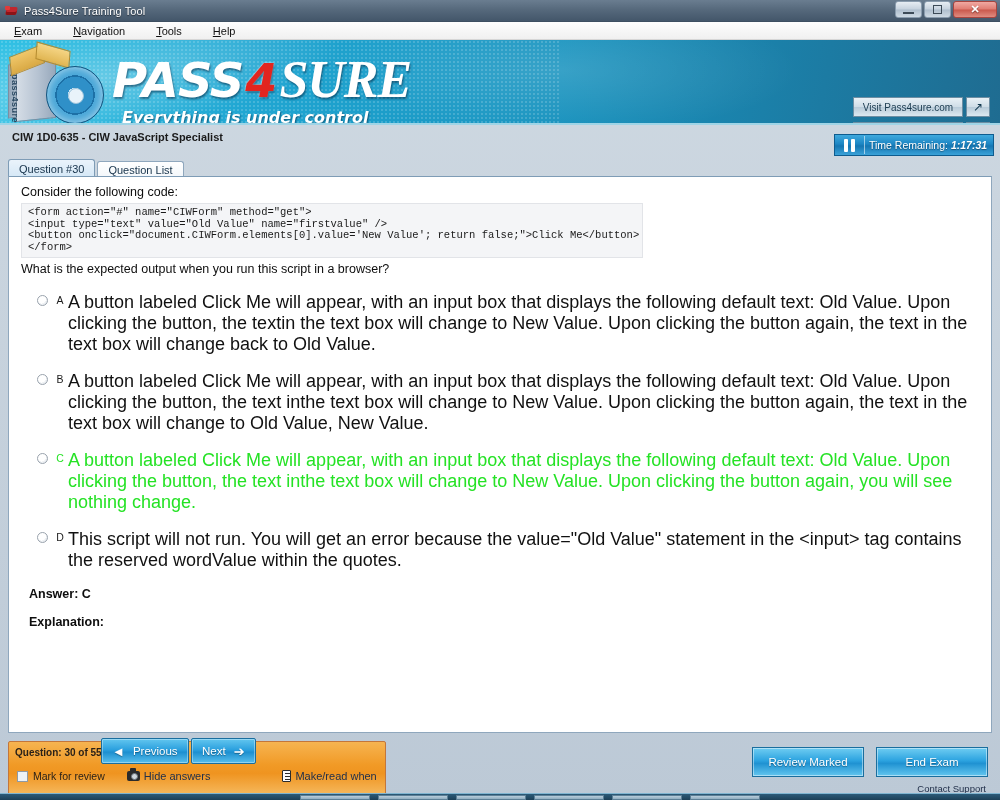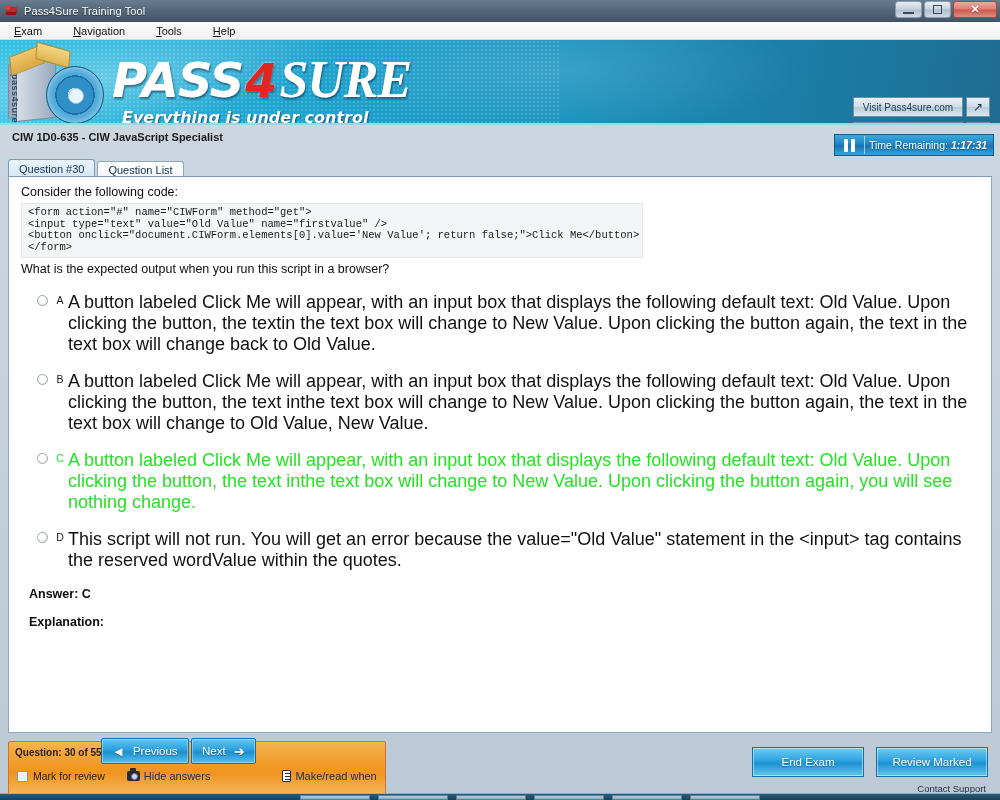--- a/index.html
+++ b/index.html
@@ -516,22 +516,22 @@
         <span class="lnk">Hide answers</span>
       </span>
       <span style="display:inline-flex;align-items:center;margin-left:72px;">
         <span class="ico-note"></span>
         <span class="lnk">Make/read when</span>
       </span>
     </div>
   </div>
 
   <div class="rightbtns">
+    <div class="bigbtn">Review Marked</div>
     <div class="bigbtn">End Exam</div>
-    <div class="bigbtn">Review Marked</div>
   </div>
   <div class="support">Contact Support</div>
 
   <div class="taskbar">
     <div class="seg" style="left:300px;width:70px;"></div>
     <div class="seg" style="left:378px;width:70px;"></div>
     <div class="seg" style="left:456px;width:70px;"></div>
     <div class="seg" style="left:534px;width:70px;"></div>
     <div class="seg" style="left:612px;width:70px;"></div>
     <div class="seg" style="left:690px;width:70px;"></div>

